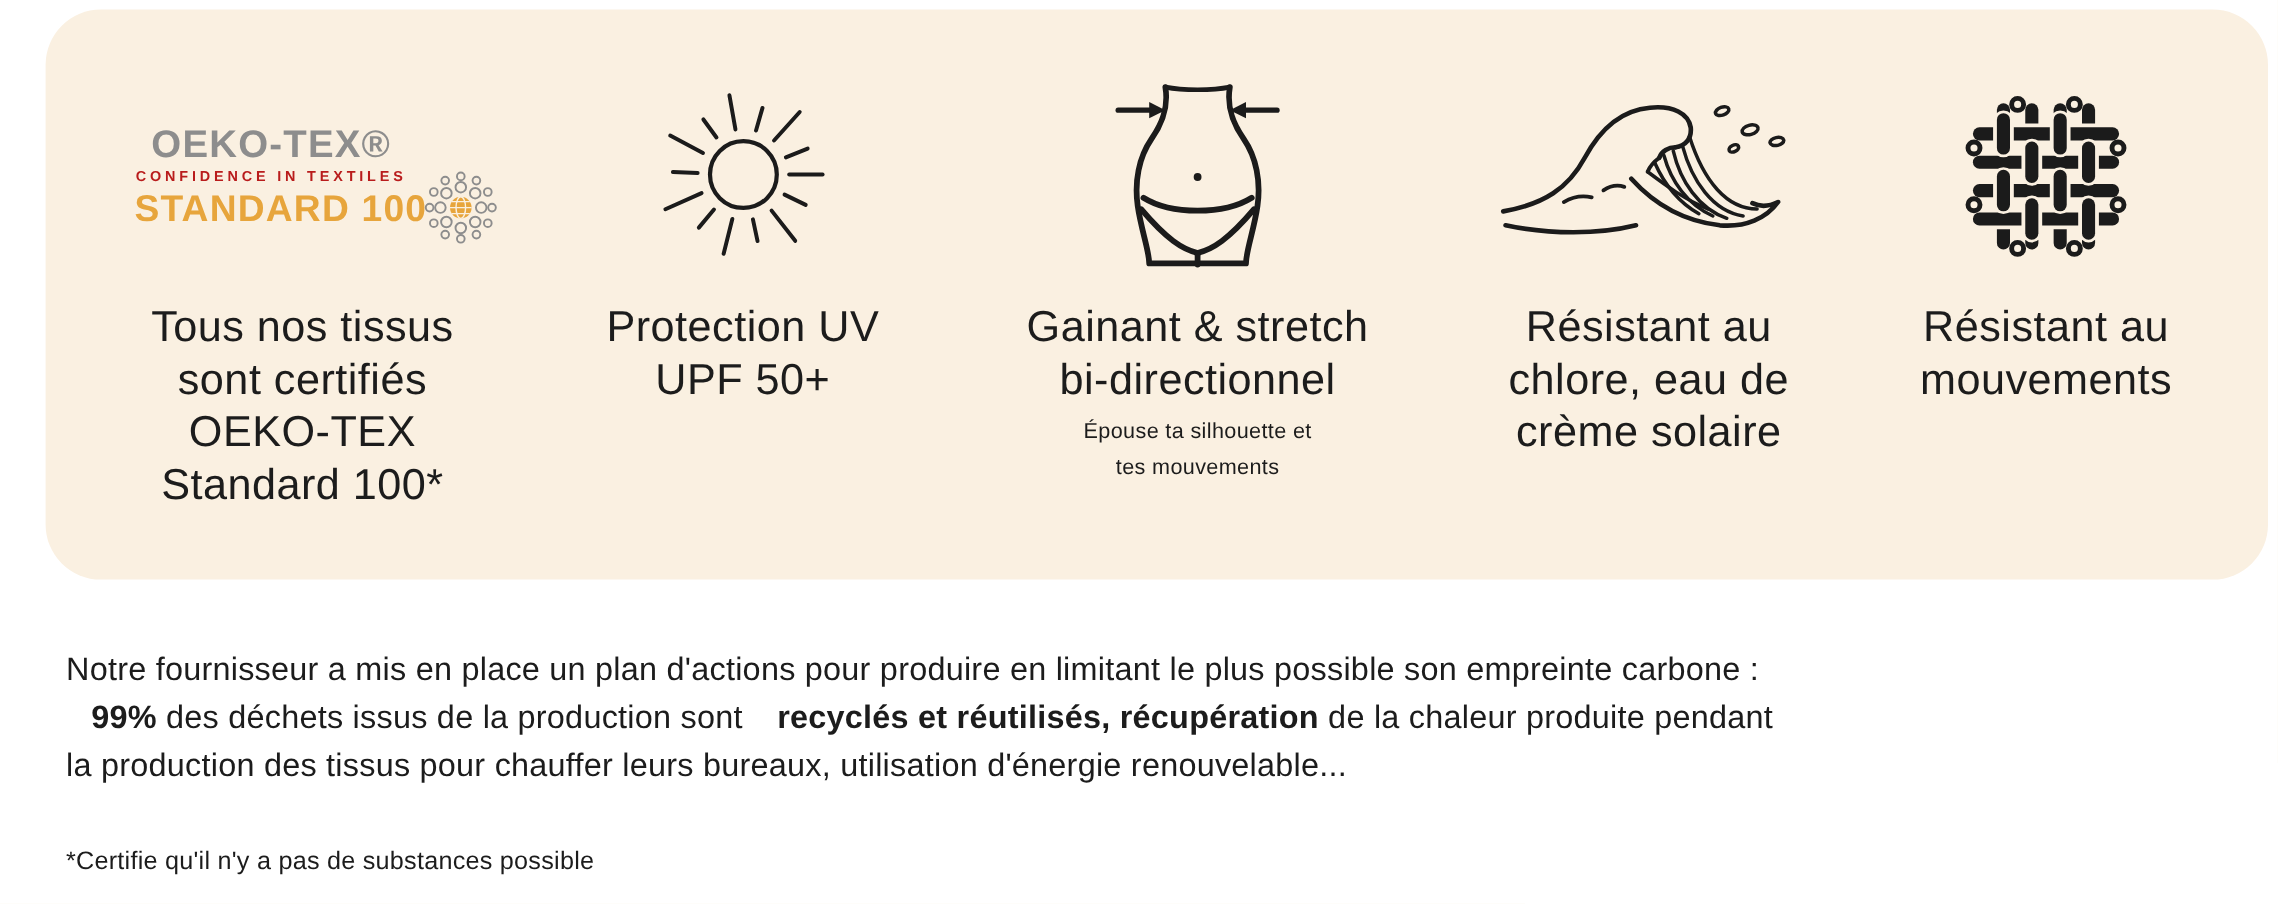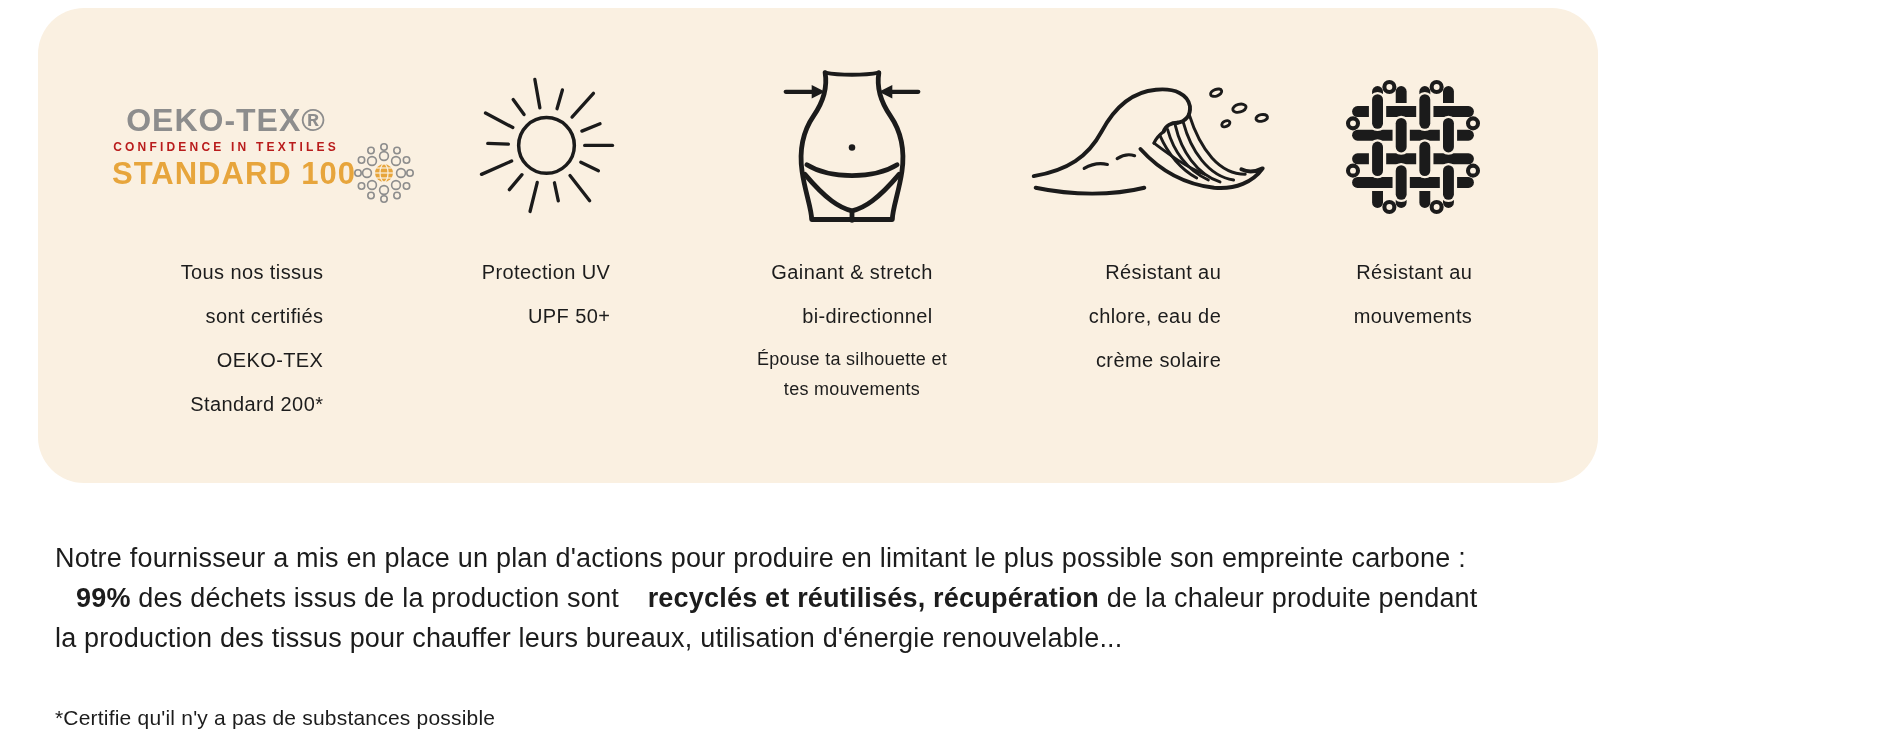--- a/index.html
+++ b/index.html
@@ -1,31 +1,31 @@
 <!DOCTYPE html>
 <html><head>
 <meta charset="utf-8">
 <style>
   * { margin:0; padding:0; box-sizing:border-box; }
   html,body { width:1898px; height:753px; background:#ffffff; overflow:hidden;
               font-family:"Liberation Sans","DejaVu Sans",sans-serif; color:#1c1c1c; }
 
   
   .card {
-    position:absolute; left:38px; top:8px; width:1560px; height:475px;
+    position:absolute; left:38px; top:8px; width:1852px; height:475px;
     background:#faf0e1; border-radius:46px;
     display:flex; justify-content:space-between;
     padding:50px 62px 0 58px;
   }
   .feature { display:flex; flex-direction:column; align-items:center; }
   .feature .iconbox { height:178px; display:flex; align-items:center; justify-content:center; }
   .f1 { width:312px; } .f2 { width:268px; } .f3 { width:336px; } .f4 { width:262px; } .f5 { width:246px; }
 
-  .caption { font-size:20px; line-height:44px; font-weight:500; letter-spacing:.4px;
-             text-align:right; margin-top:14px; }
+  .caption { font-size:36px; line-height:44px; font-weight:500; letter-spacing:.4px;
+             text-align:center; margin-top:14px; }
   .caption div { white-space:nowrap; }
   .subcaption { font-size:18px; line-height:30px; font-weight:400; letter-spacing:.3px;
                 text-align:center; margin-top:6px; }
 
   
   .oeko-logo { position:relative; width:312px; padding-right:52px; text-align:center; }
   .oeko-brand    { font-size:32px; font-weight:700; color:#8d8d8d; letter-spacing:1px; line-height:34px; }
   .oeko-tagline  { font-size:12px; font-weight:700; color:#b91c1c; letter-spacing:3.2px; line-height:16px; margin-top:2px; }
   .oeko-standard { font-size:31px; font-weight:700; color:#e7a53c; letter-spacing:1px; line-height:34px; margin-top:2px;text-align:right; }
   .oeko-ornament { position:absolute; right:-8px; bottom:-14px; }
@@ -87,21 +87,21 @@
             <line x1="24.5" y1="27" x2="39.5" y2="27"></line>
             <line x1="24.5" y1="37" x2="39.5" y2="37"></line>
           </g>
         </svg>
       </div>
     </div>
     <div class="caption">
         <div>Tous nos tissus</div>
         <div>sont certifiés</div>
         <div>OEKO-TEX</div>
-        <div>Standard 200*</div>
+        <div>Standard 100*</div>
       </div>
   </div>
 
   <div class="feature f2">
     <div class="iconbox">
       <svg width="165" height="165" viewBox="0 0 160 160">
         <circle class="ink" cx="80" cy="78" r="27" stroke-width="3.4"></circle>
         <g class="ink" stroke-width="3.2" transform="translate(80 78)">
           <line x1="37" y1="0" x2="64" y2="0" transform="rotate(0)"></line>
           <line x1="37" y1="0" x2="56" y2="0" transform="rotate(26)"></line>

